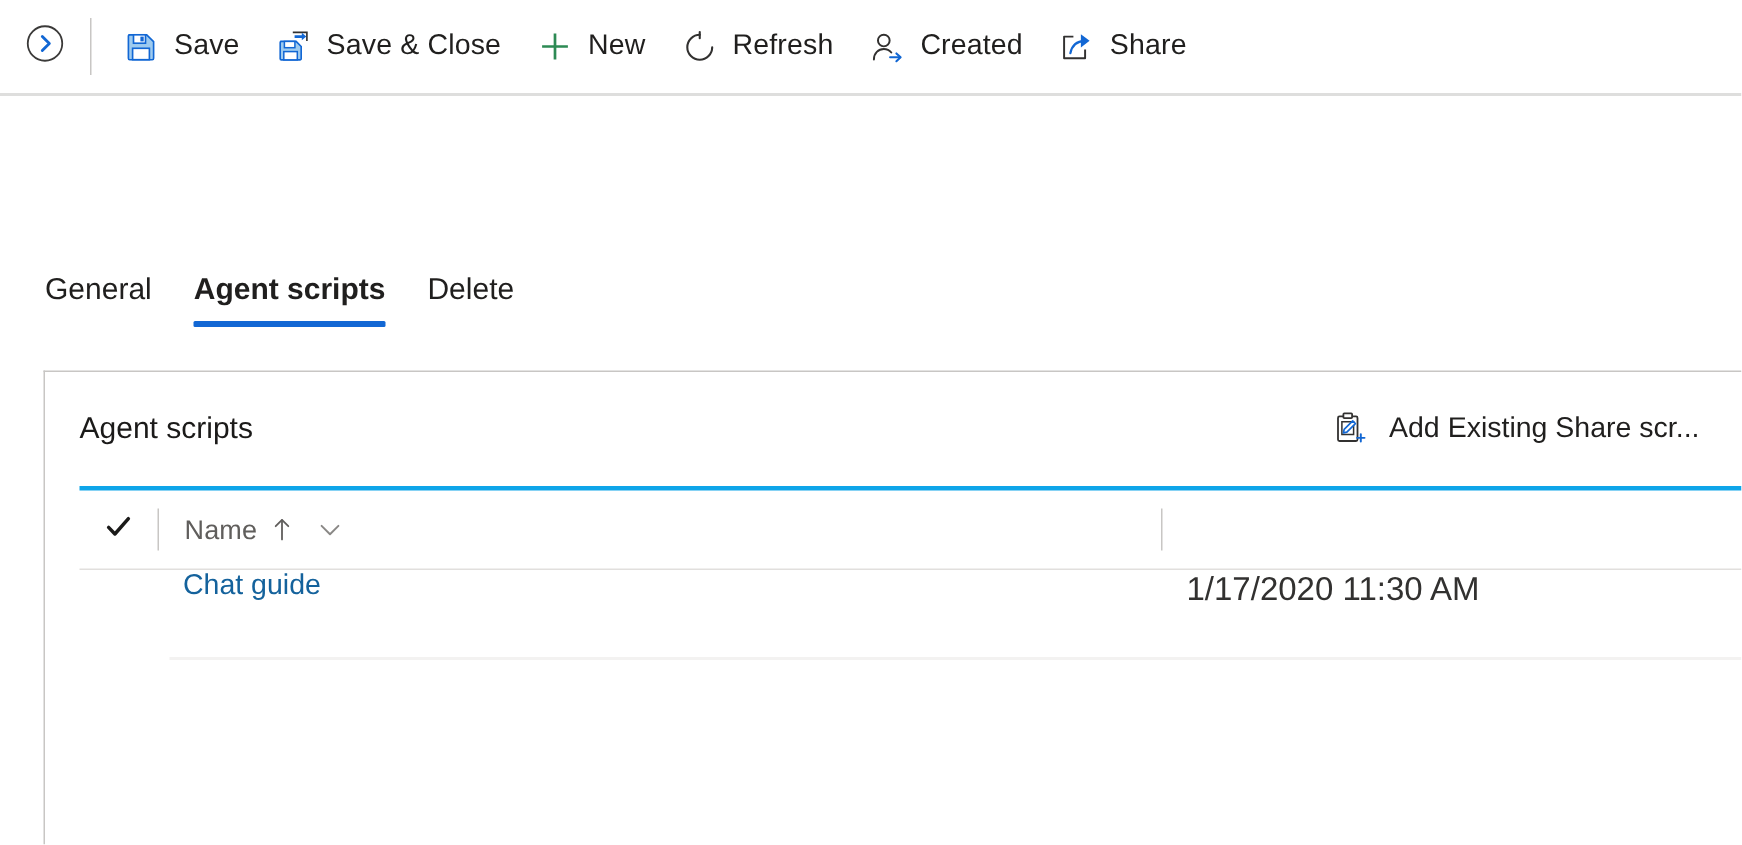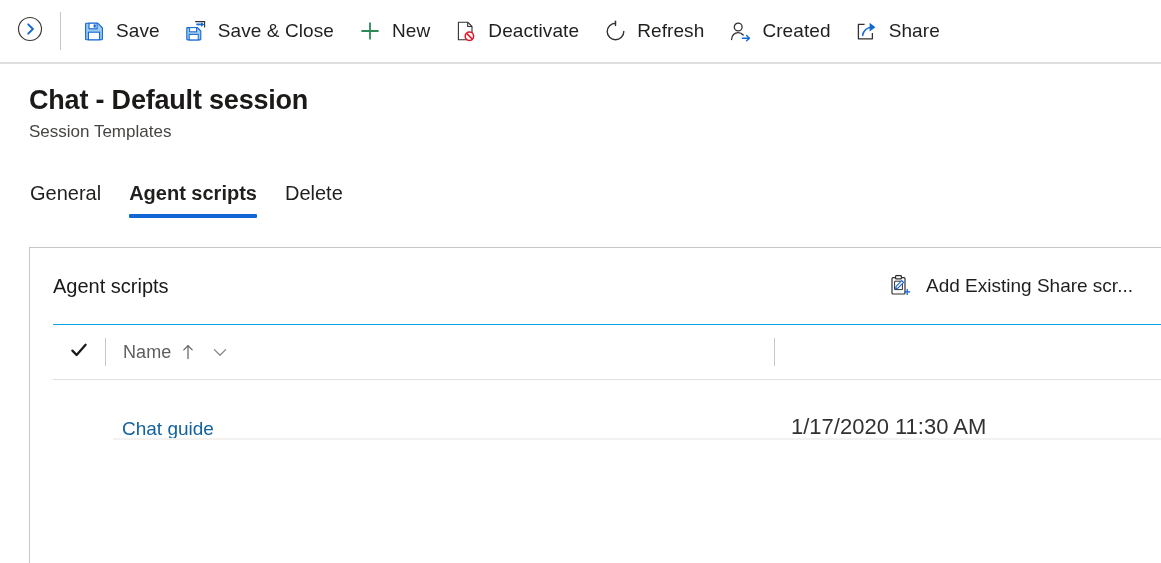--- a/index.html
+++ b/index.html
@@ -97,21 +97,21 @@
   .add-ico {
     width: 24px; height: 24px; margin-right: 14px;
     display: flex; align-items: center; justify-content: center; flex: none;
   }
   .add-lbl { font-size: 19px; color: #201f1e; white-space: nowrap; }
 
   .grid-head {
     position: relative;
     height: 56px;
     display: flex; align-items: center;
-    border-top: 1px solid #0ea5e9;
+    border-top: 3px solid #0ea5e9;
     border-bottom: 1px solid #e1dfdd;
     margin: 0 0 0 23px;
   }
   .gh-check {
     width: 52px; display: flex; align-items: center; justify-content: center;
     cursor: pointer;
   }
   .gh-vline { width: 1px; height: 28px; background: #c8c6c4; flex: none; }
   .gh-col {
     display: flex; align-items: center; height: 100%;
@@ -119,21 +119,21 @@
   }
   .gh-col-name { width: 668px; }
   .gh-label {
     font-size: 18px; color: #605e5c; font-weight: 400; letter-spacing: .1px;
   }
   .gh-sort { margin-left: 9px; display: flex; align-items: center; }
   .gh-chev { margin-left: 14px; display: flex; align-items: center; cursor: pointer; }
 
   .grid-row {
     position: relative; height: 60px;
-    display: flex; align-items: flex-end;
+    display: flex; align-items: flex-start;
     margin-left: 23px;
   }
   .grid-row::after {
     content:""; position:absolute; left: 60px; right: 0; bottom: 0;
     height: 2px; background: #f3f2f1;
   }
   .gr-check { width: 52px; flex: none; }
   .gr-name {
     width: 668px; padding-left: 17px;
     display: flex; align-items: center;
@@ -192,31 +192,20 @@
 
     <div class="cb-btn">
       <span class="cb-ico">
         <svg width="24" height="24" viewBox="0 0 24 24">
           <path d="M12 3.4v17.2M3.4 12h17.2" stroke="#2d8a54" stroke-width="1.8" stroke-linecap="butt"></path>
         </svg>
       </span>
       <span class="cb-lbl">New</span>
     </div>
 
-    <div class="cb-btn">
-      <span class="cb-ico">
-        <svg width="22" height="22" viewBox="0 0 22 22">
-          <path d="M3.4 2.2h9.3l4.3 4.3v13.3H3.4z" fill="#ffffff" stroke="#323130" stroke-width="1.1" stroke-linejoin="round"></path>
-          <path d="M12.7 2.2v4.3h4.3" fill="none" stroke="#323130" stroke-width="1.1" stroke-linejoin="round"></path>
-          <circle cx="14.4" cy="16.2" r="4.2" fill="#ffffff" stroke="#e81123" stroke-width="1.5"></circle>
-          <path d="M11.6 13.4 L17.2 19" stroke="#e81123" stroke-width="1.5"></path>
-        </svg>
-      </span>
-      <span class="cb-lbl">Deactivate</span>
-    </div>
 
 
     <div class="cb-btn">
       <span class="cb-ico">
         <svg width="23" height="23" viewBox="0 0 23 23">
           <path d="M11.5 3.2a8.3 8.3 0 1 0 8.3 8.3" fill="none" stroke="#323130" stroke-width="1.4" stroke-linecap="round"></path>
           <path d="M11.5 1.3v4.2" stroke="#323130" stroke-width="1.4" stroke-linecap="round"></path>
         </svg>
       </span>
       <span class="cb-lbl">Refresh</span>
@@ -240,24 +229,20 @@
           <path d="M9.6 4.4H3.4v14.4h14v-5.8" fill="none" stroke="#323130" stroke-width="1.3" stroke-linejoin="round"></path>
           <path d="M7.6 15.4c1-5.4 4.6-8 9.6-8.2" fill="none" stroke="#1267d4" stroke-width="1.5" stroke-linecap="round"></path>
           <path d="M14.6 2.8 L20.4 7.2 L14.6 11.6z" fill="#1267d4"></path>
         </svg>
       </span>
       <span class="cb-lbl">Share</span>
     </div>
 
   </div>
 
-  <div class="page-head">
-    <div class="page-title">Chat - Default session</div>
-    <div class="page-sub">Session Templates</div>
-  </div>
 
   <div class="tabs">
     <div class="tab">
       <span>General</span>
     </div>
     <div class="tab active">
       <span>Agent scripts</span>
     </div>
     <div class="tab">
       <span>Delete</span>

